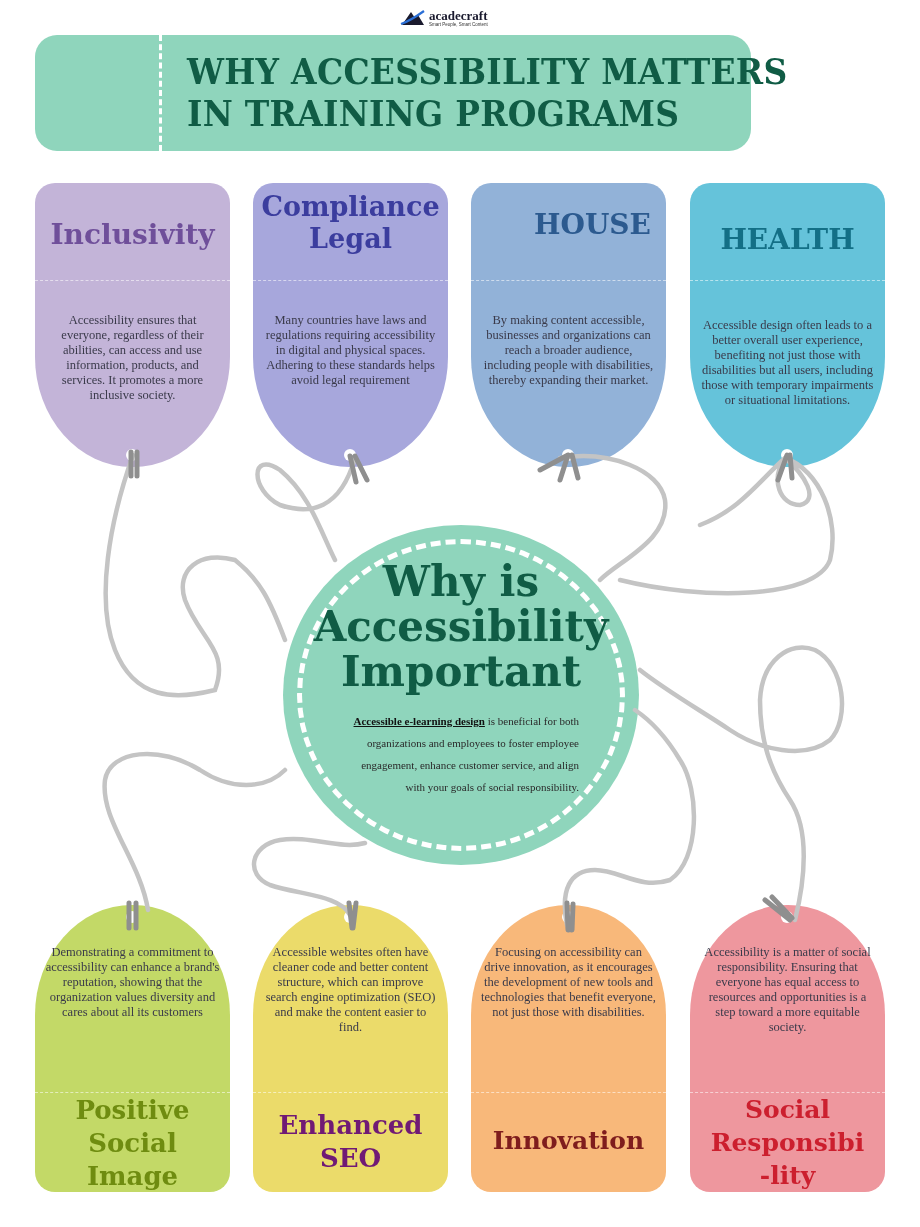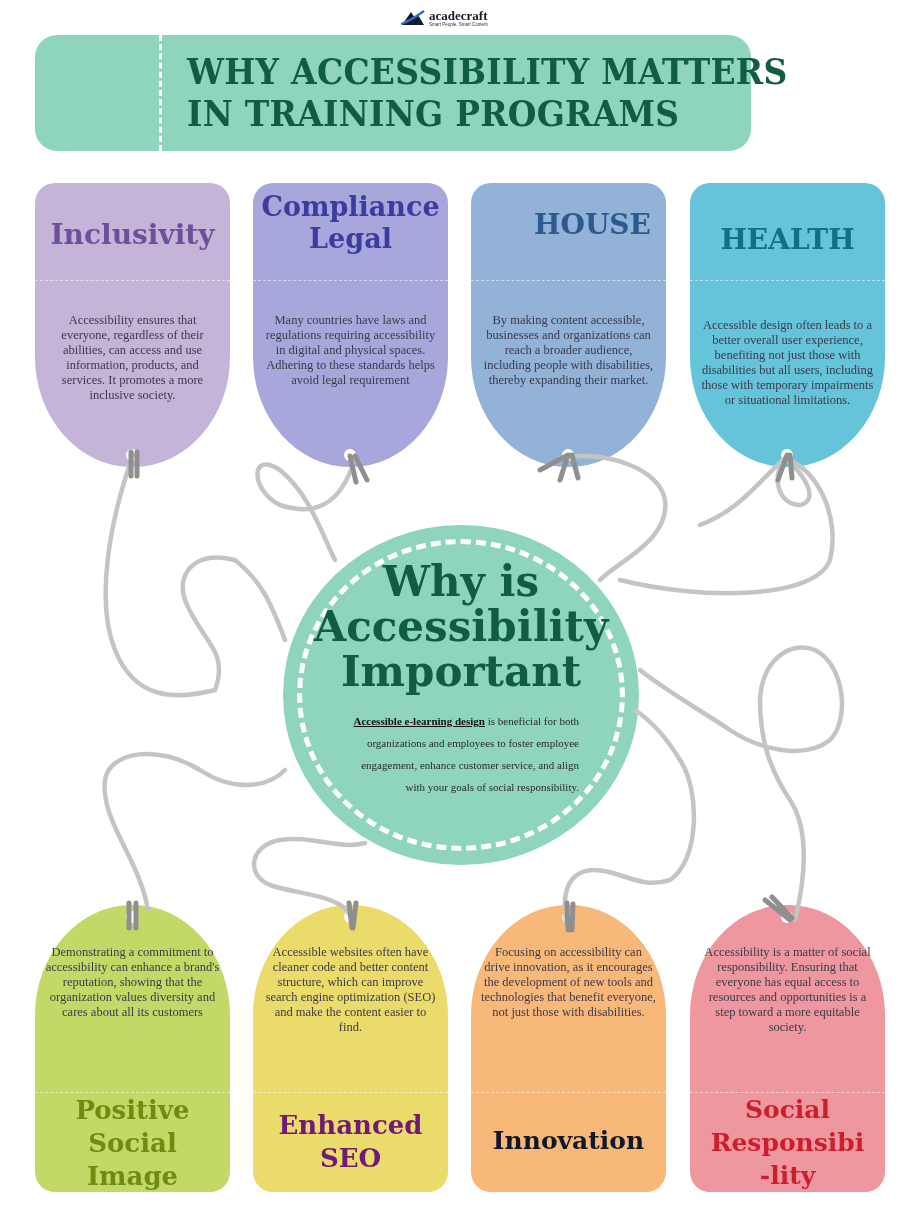--- a/index.html
+++ b/index.html
@@ -127,21 +127,21 @@
   <div class="title" style="top:204px;font-size:26px;line-height:33px;color:#701a75;">
     <div>Enhanced</div>
     <div>SEO</div>
   </div>
 </div>
 
 <div class="tag bottom" style="left:471px;background:#f8b87a;">
   <div class="hole"></div>
   <div class="body">Focusing on accessibility can drive innovation, as it encourages the development of new tools and technologies that benefit everyone, not just those with disabilities.</div>
   <div class="dash"></div>
-  <div class="title" style="top:219px;font-size:25px;line-height:33px;color:#0f172a;">
+  <div class="title" style="top:219px;font-size:25px;line-height:33px;color:#7f1d1d;">
     <div>Innovation</div>
   </div>
 </div>
 
 <div class="tag bottom" style="left:690px;background:#ee979e;">
   <div class="hole"></div>
   <div class="body">Accessibility is a matter of social responsibility. Ensuring that everyone has equal access to resources and opportunities is a step toward a more equitable society.</div>
   <div class="dash"></div>
   <div class="title" style="top:188px;font-size:25px;line-height:33px;color:#cc1f2e;">
     <div>Social</div>

